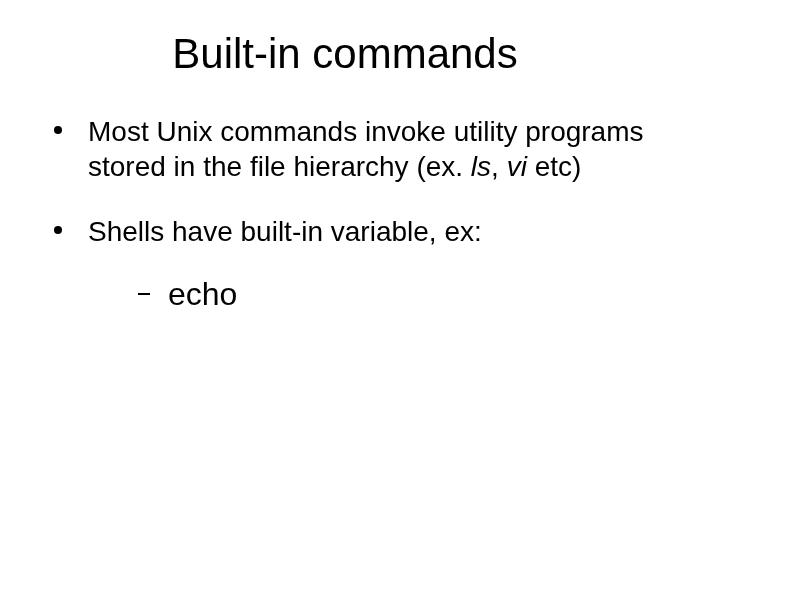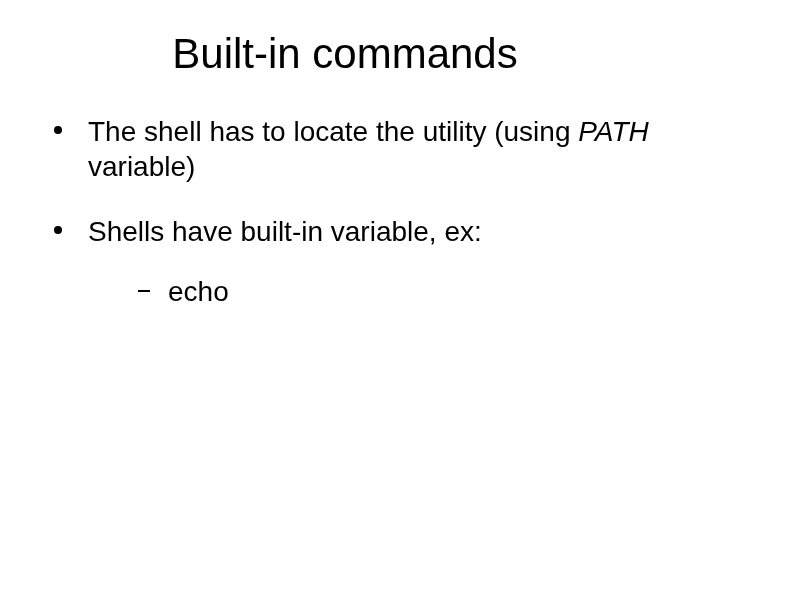--- a/index.html
+++ b/index.html
@@ -46,21 +46,21 @@
     background: #000;
     border-radius: 50%;
   }
   ul.level2 {
     list-style: none;
     padding-left: 50px;
     margin-top: 26px;
   }
   ul.level2 > li {
     position: relative;
-    font-size: 28px;
+    font-size: 32px;
     line-height: 1.2;
     margin-bottom: 26px;
     padding-left: 30px;
   }
   ul.level2 > li::before {
     content: "";
     position: absolute;
     left: 0px;
     top: 0.55em;
     width: 12px;
@@ -68,18 +68,18 @@
     background: #000;
   }
   .italic { font-style: italic; }
 </style>
 </head>
 <body>
 
 <div class="slide">
   <h1 class="title">Built-in commands</h1>
   <ul class="level1">
-      <li><span>The shell has to locate the utility (using </span><span class="italic">PATH</span><span> variable)</span></li>
+      <li><span>Most Unix commands invoke utility programs stored in the file hierarchy (ex. </span><span class="italic">ls</span><span>, </span><span class="italic">vi</span><span> etc)</span></li>
       <li><span>Shells have built-in variable, ex:</span><ul class="level2">
           <li>echo</li>
         </ul></li>
     </ul>
 </div>
 
 </body></html>

